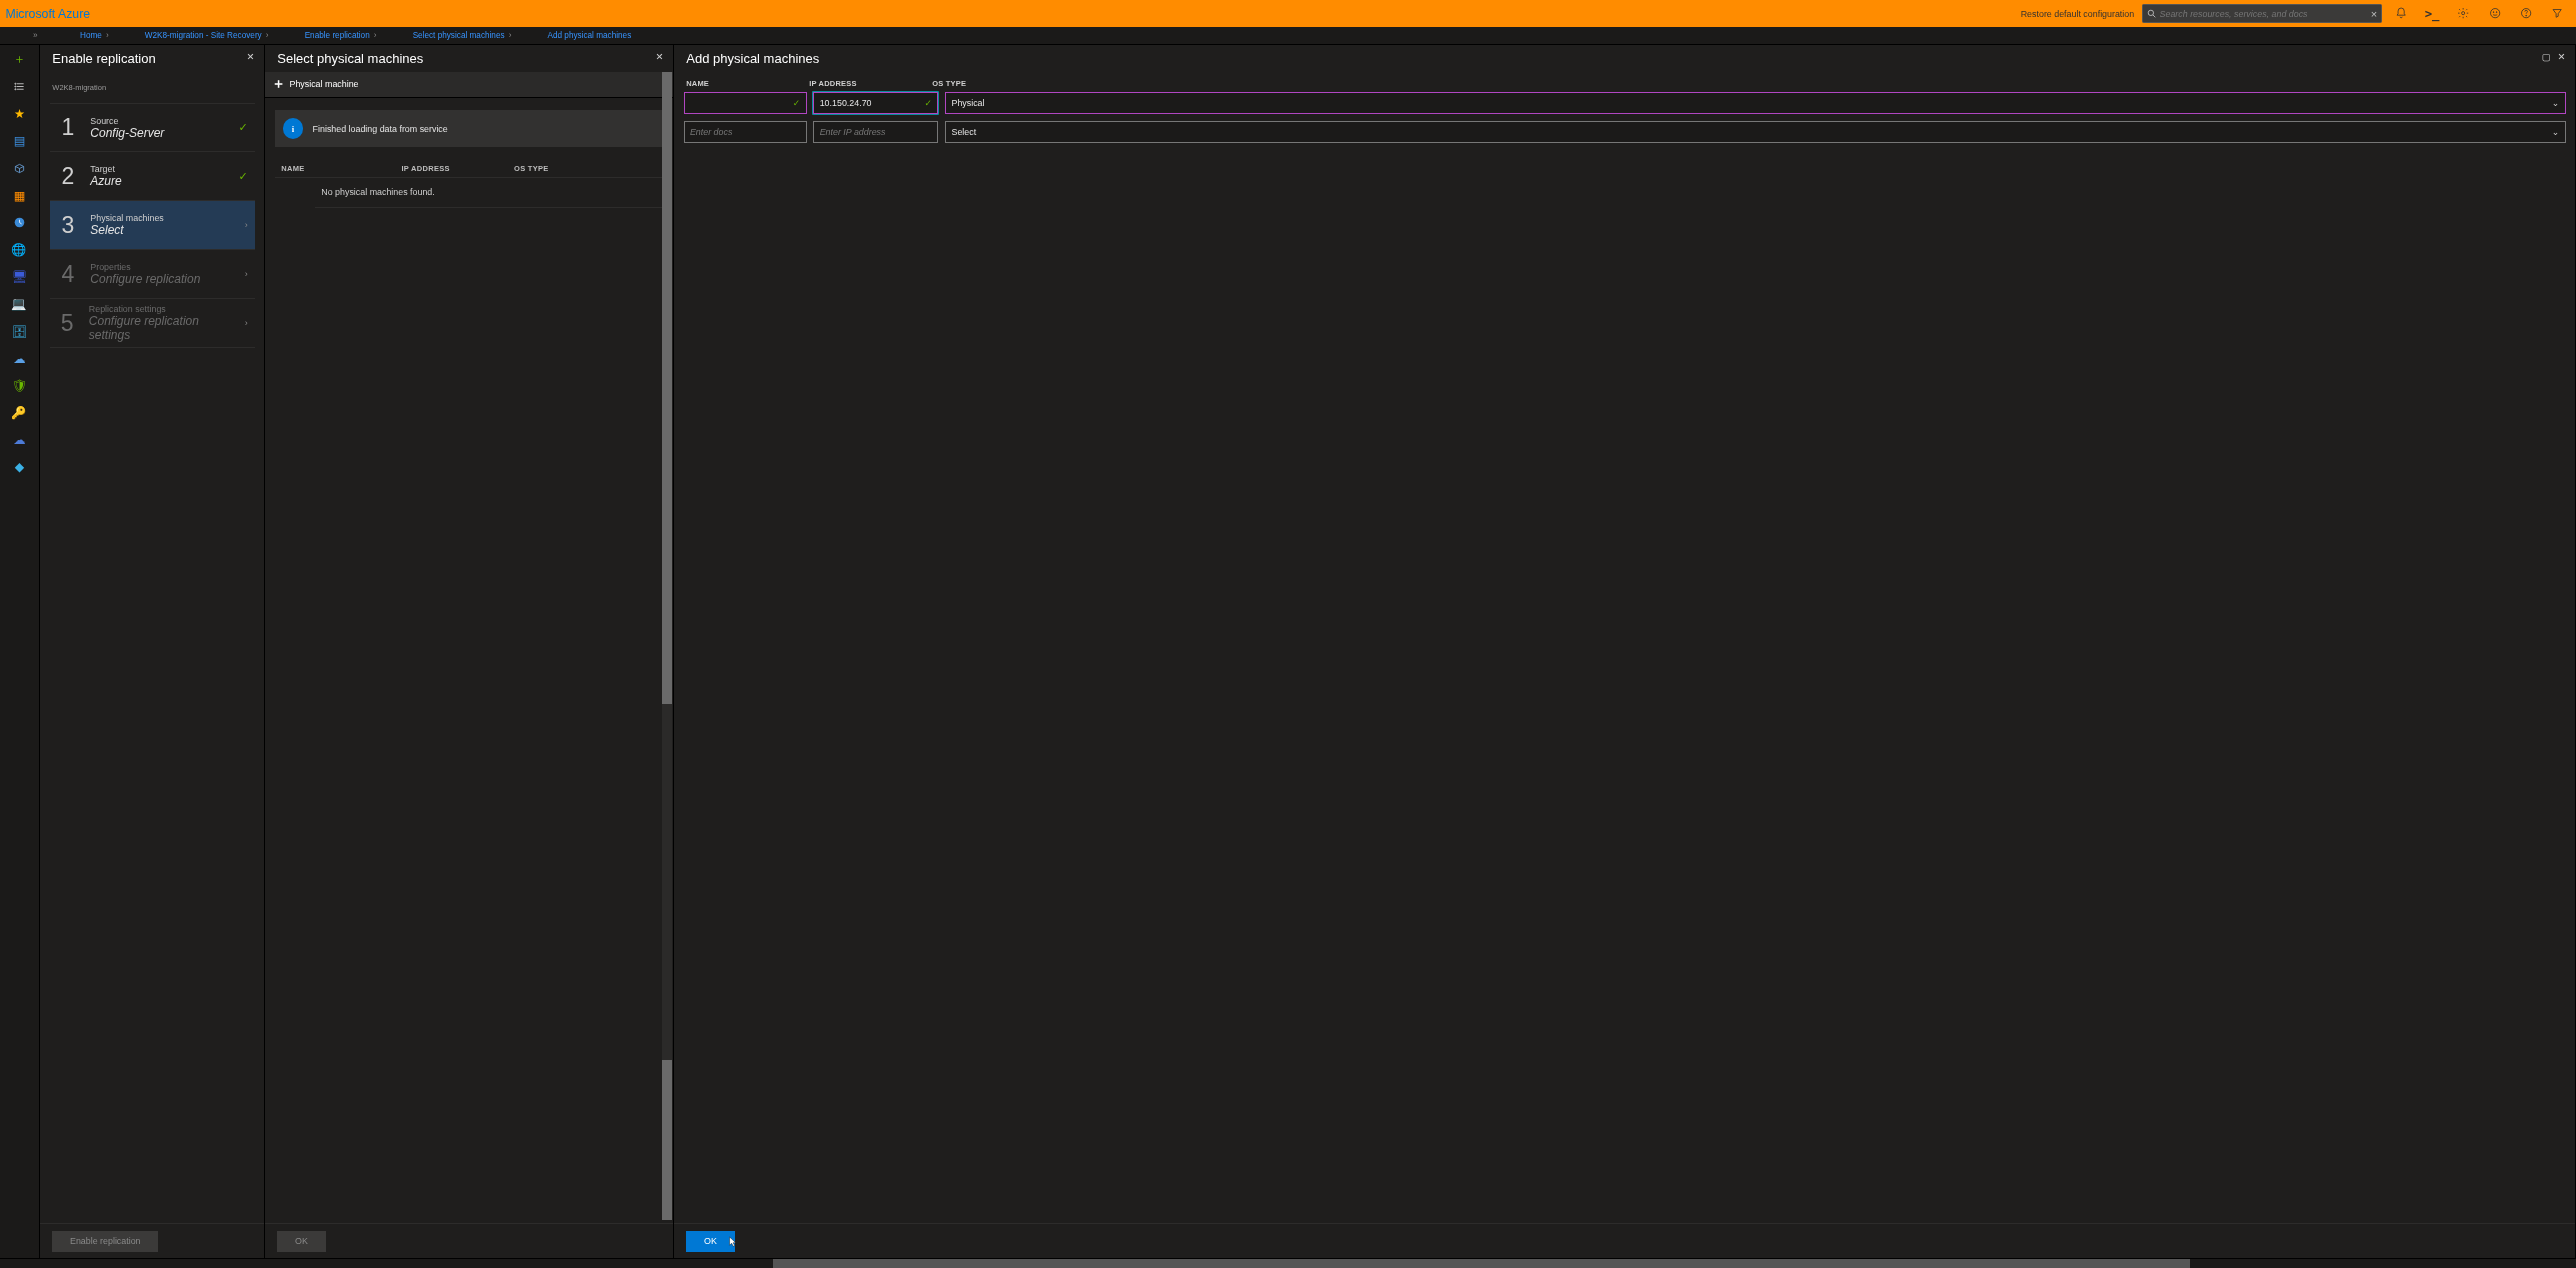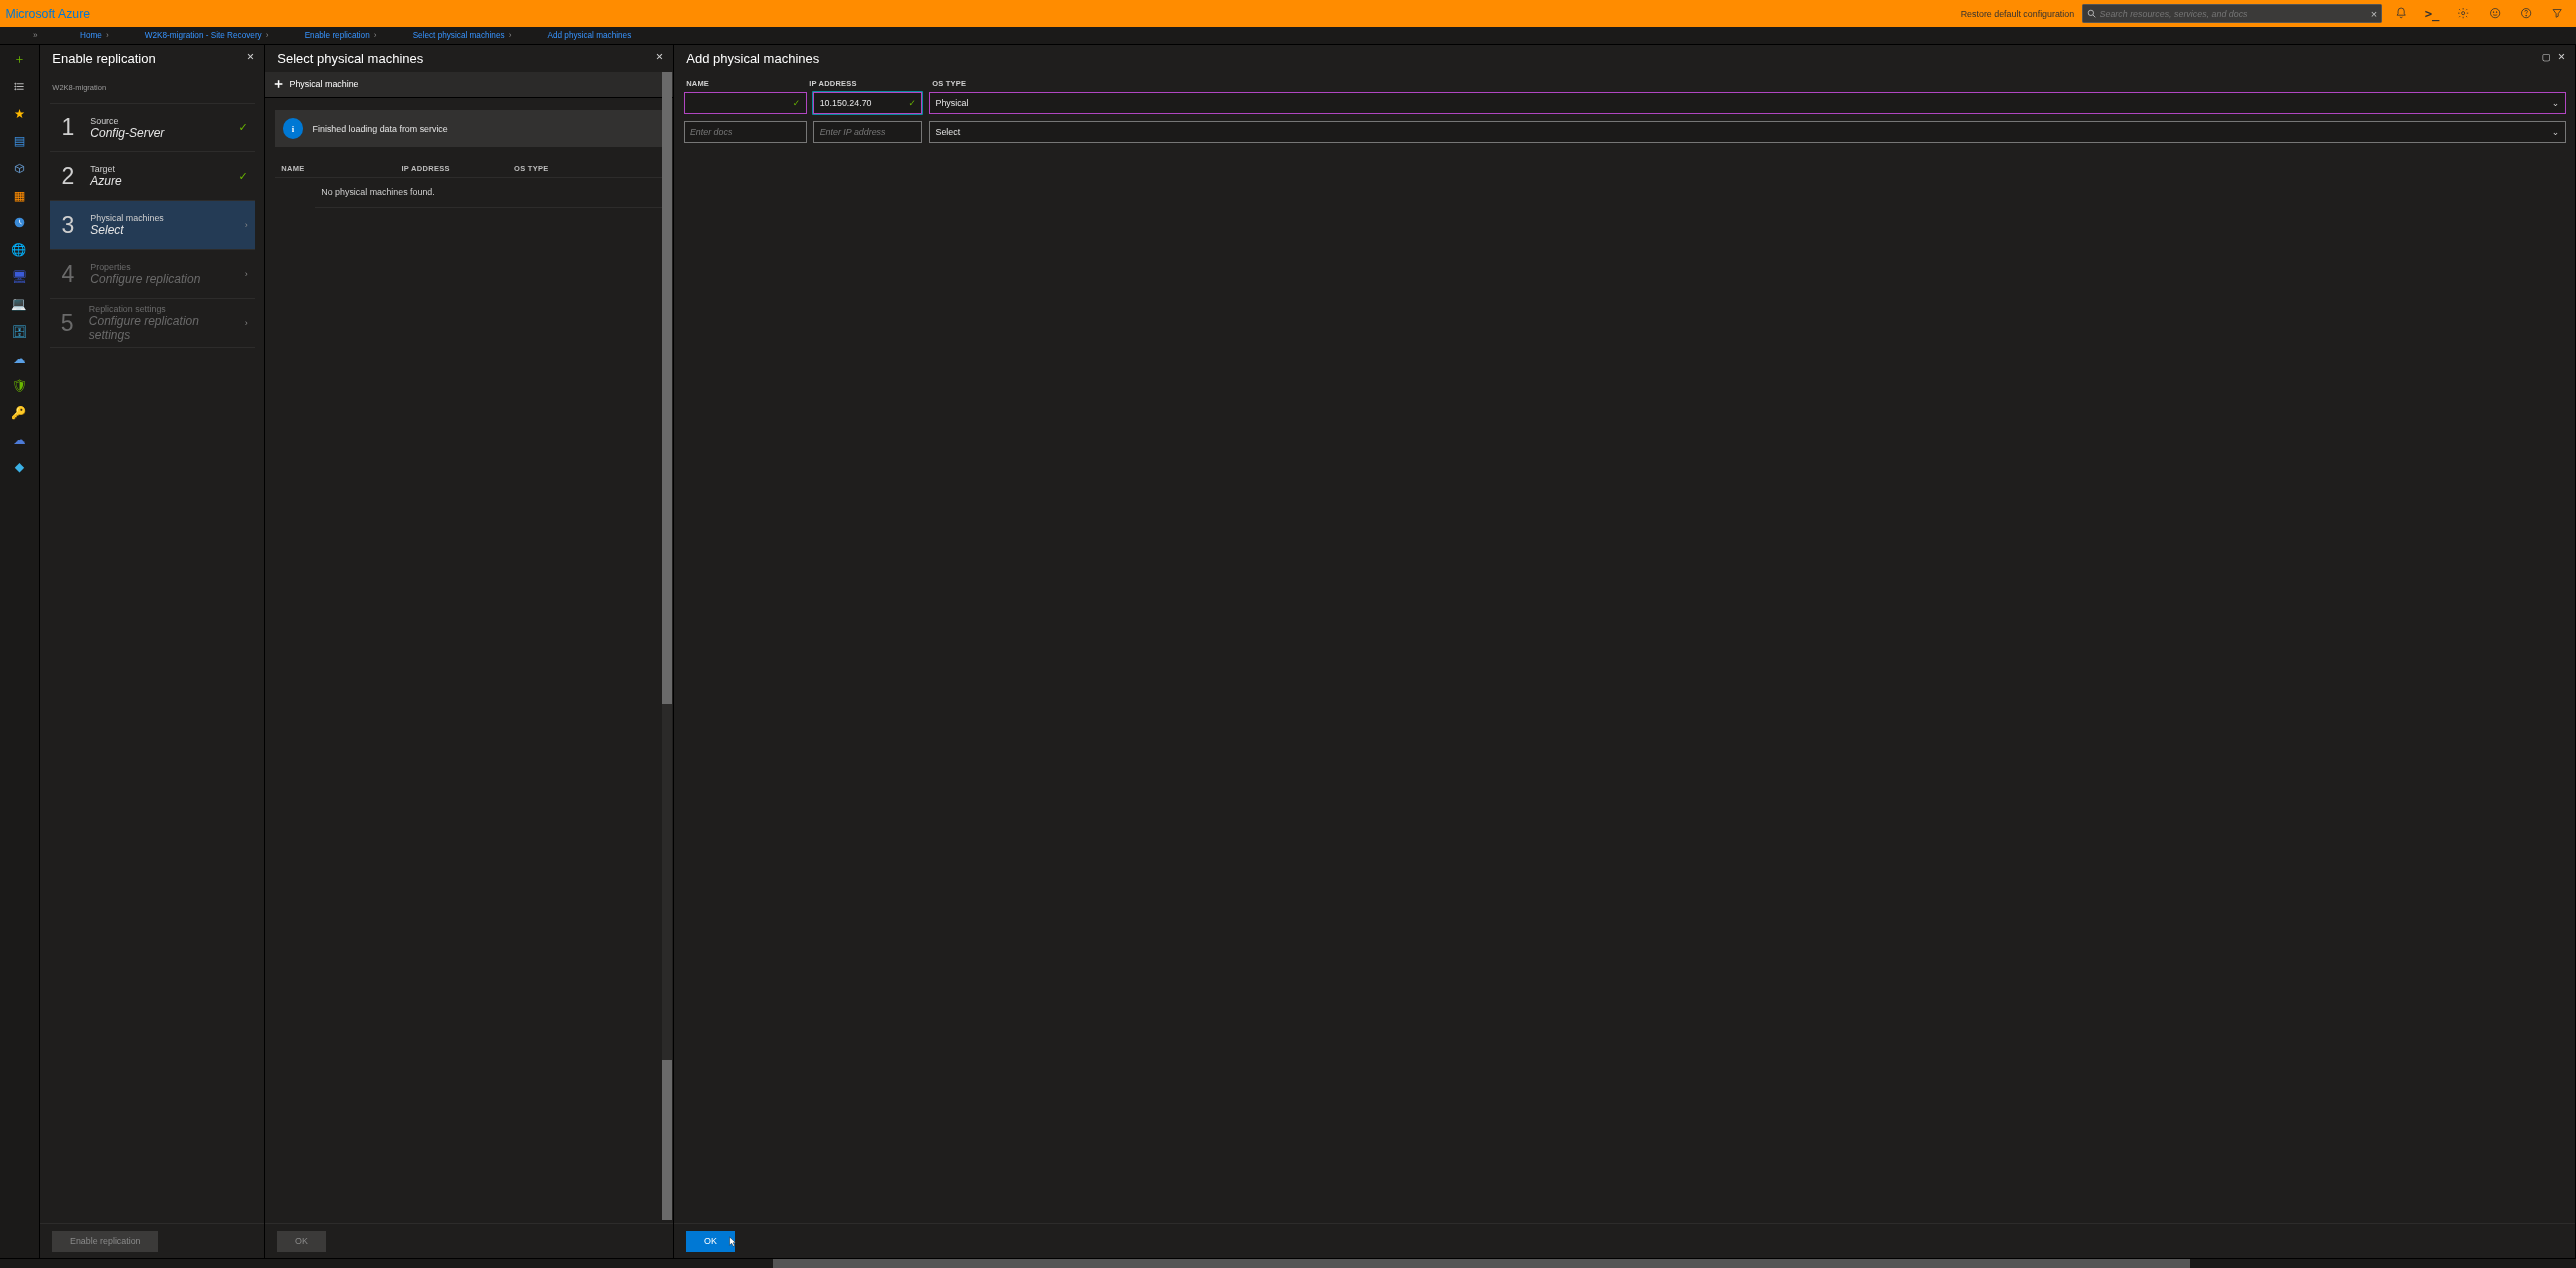--- a/index.html
+++ b/index.html
@@ -3,21 +3,21 @@
 <meta charset="utf-8">
 <style>
 * { margin:0; padding:0; box-sizing:border-box; font-family:"Segoe UI",Arial,sans-serif; }
 html,body{width:100%;height:100%;}
 body { background:#1b1a19; color:#e5e5e5; font-size:8.9px; overflow:hidden;}
 
 .topbar{height:27px;background:#ff8c00;display:flex;align-items:center;color:#0078d4;padding:0 5.4px;gap:5.4px;}
 .topbar .brand{color:#0078d4;font-size:12.3px;font-weight:400;}
 .topbar .spacer{flex:1;}
 .topbar .restore{color:#323130;font-size:8.9px;margin-right:2.7px;}
-.topbar .search{display:flex;align-items:center;background:#3b3a39;border:0.7px solid #555;border-radius:1.4px;height:19px;width:300px;color:#bfbfbf;padding:0 4.1px;}
+.topbar .search{display:flex;align-items:center;background:#3b3a39;border:0.7px solid #555;border-radius:1.4px;height:19px;width:240px;color:#bfbfbf;padding:0 4.1px;}
 .topbar .search input{flex:1;background:transparent;border:none;color:#e5e5e5;font-style:italic;font-size:8.9px;outline:none;}
 .topbar .search .ico{color:#bfbfbf;margin-right:2.7px;}
 .topbar .icon-btn{width:26px;height:27px;display:flex;align-items:center;justify-content:center;color:#323130;font-size:12.3px;cursor:pointer;}
 .breadcrumb-bar{height:17.7px;background:#1b1a19;display:flex;align-items:center;padding-left:48px;gap:4.1px;font-size:8.2px;color:#3794ff;border-bottom:0.7px solid #000;}
 .breadcrumb-bar .sep{color:#888;}
 .breadcrumb-bar .expand{position:absolute;left:33px;color:#888;cursor:pointer;}
 .breadcrumb-bar a{cursor:pointer;padding-left:32px;}
 
 .main{display:flex;height:calc(100% - 27px - 17.7px - 9.5px);}
 .leftnav{width:40px;background:#1b1a19;border-right:0.7px solid #000;display:flex;flex-direction:column;align-items:center;padding-top:2.7px;gap:2.7px;}
@@ -60,21 +60,21 @@
 
 
 .form-head{display:flex;padding:6.8px 2.7px 4.1px 2.7px;font-size:7.5px;font-weight:600;color:#cfcfcf;letter-spacing:0.2px;}
 .form-head div{flex:1;}
 .form-head div:nth-child(1){flex:0 0 123px;}
 .form-head div:nth-child(2){flex:0 0 123px;}
 .form-row{display:flex;gap:6.8px;margin-bottom:6.8px;}
 .inp{height:22px;background:#1b1a19;border:0.7px solid #777;color:#e5e5e5;padding:0 5.4px;font-size:8.9px;outline:none;display:flex;align-items:center;justify-content:space-between;}
 .row1 .inp{border:0.7px solid #b146c2;}
 .inp.name{width:123px;}
-.inp.ip{width:109px;}
+.inp.ip{width:125px;}
 .inp.sel{flex:1;min-width:109px;}
 .inp .chk{color:#6bb700;}
 .inp .chev{color:#cfcfcf;}
 .inp.placeholder{color:#777;font-style:italic;}
 .row1 .inp.ip{border:0.7px solid #b146c2;box-shadow:0 0 0 0.7px #00bcd4;}
 .cursor{width:12.3px;height:16.3px;position:absolute;pointer-events:none;}
 
 
 #blade1{width:225px;}
 #blade2{width:409px;}

